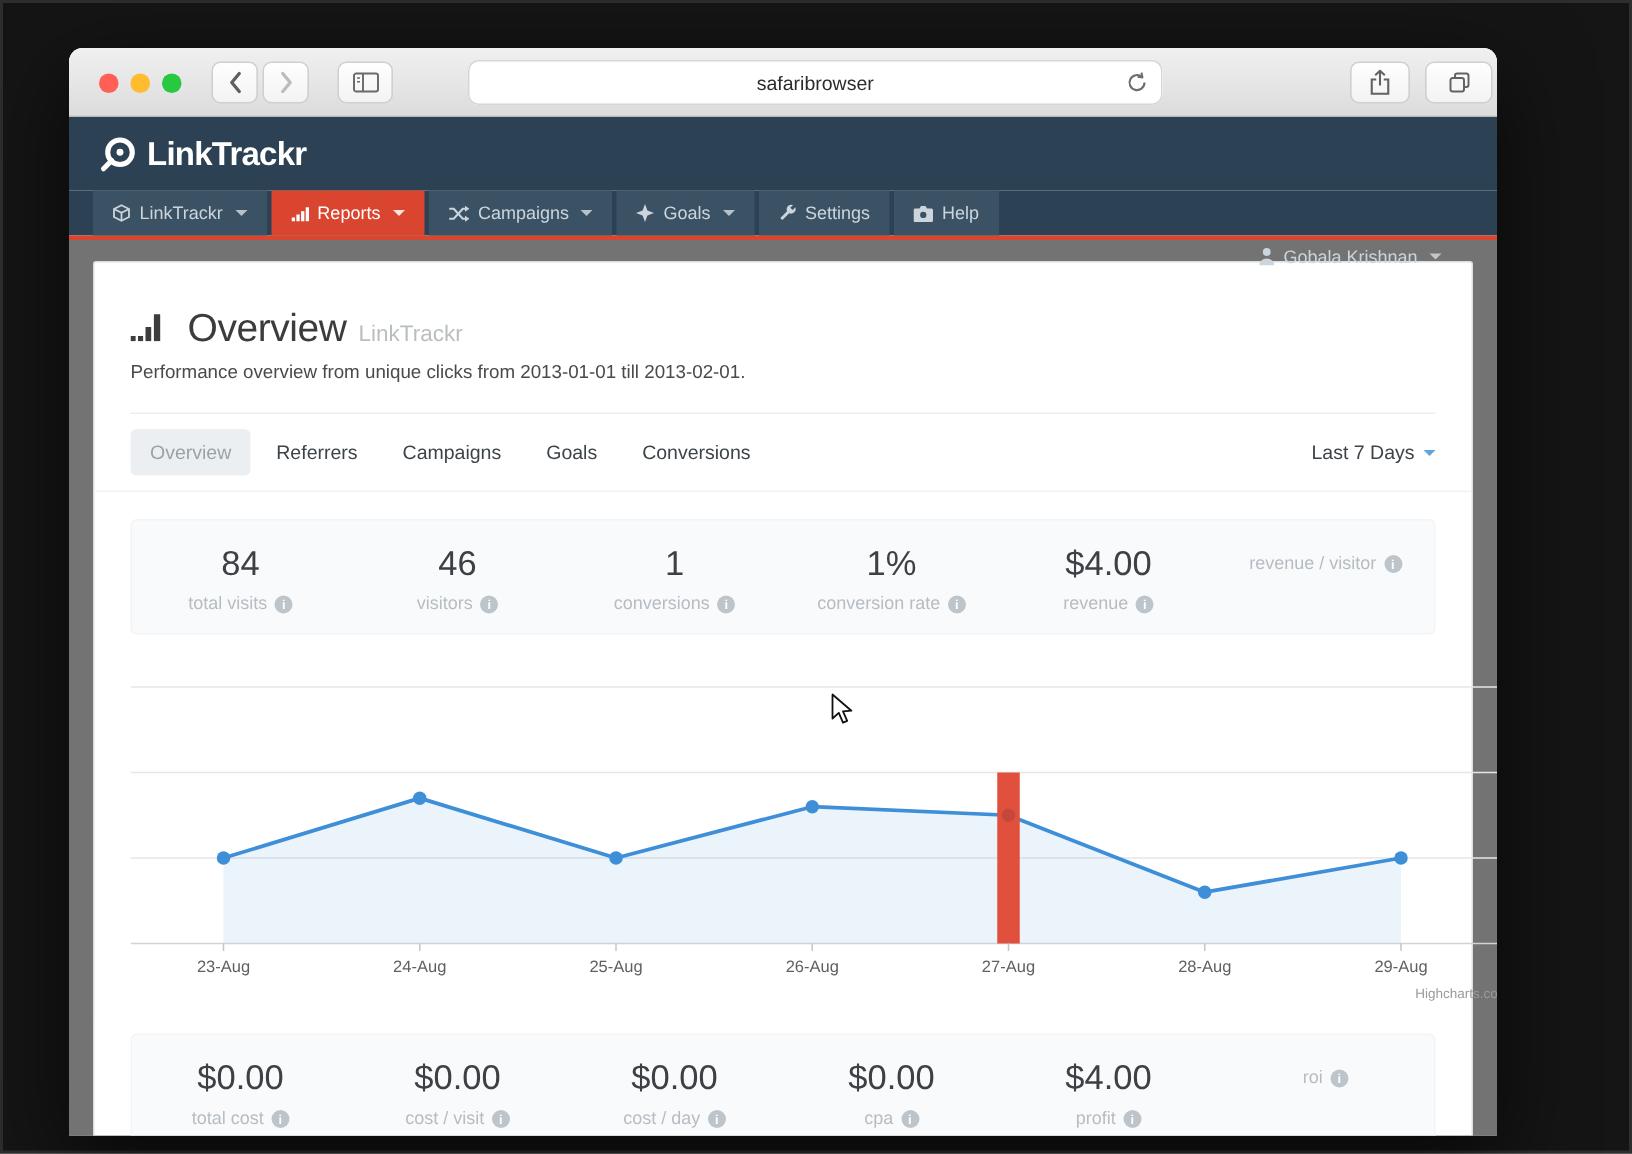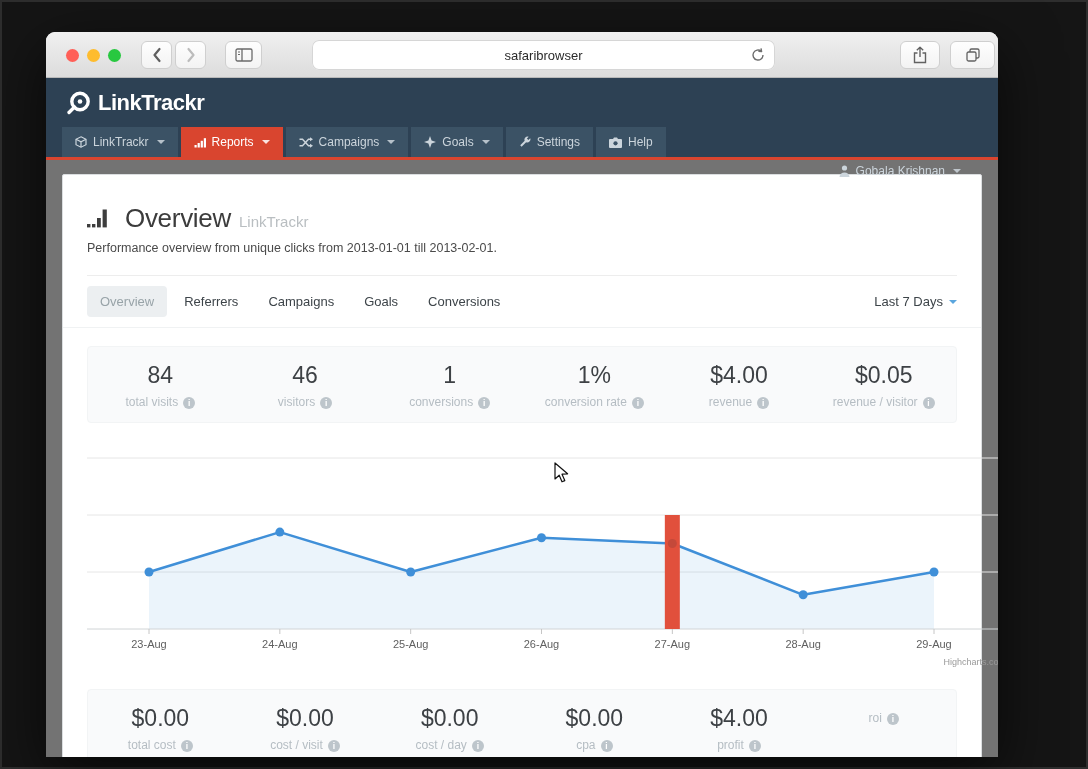--- a/index.html
+++ b/index.html
@@ -286,21 +286,20 @@
               </div>
           </div>
           <div class="stat">
             <div class="stat-value">$4.00</div>
             <div class="stat-label">
                 <span>revenue</span>
                 <span class="info"></span>
               </div>
           </div>
           <div class="stat">
-            <div class="stat-value">$0.05</div>
             <div class="stat-label">
                 <span>revenue / visitor</span>
                 <span class="info"></span>
               </div>
           </div>
         </div>
 
         <div class="chartwrap">
           <svg id="chart" width="921" height="240" viewBox="0 0 921 240">
               <line x1="0" y1="141" x2="921" y2="141" stroke="#e6e6e6" stroke-width="1"></line>

